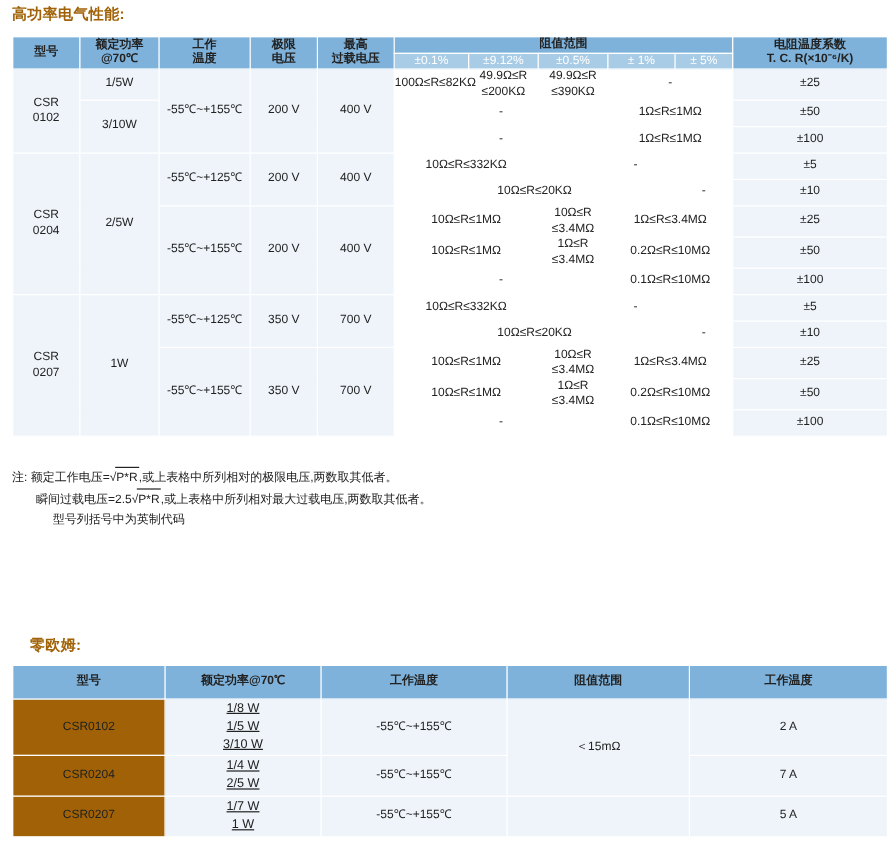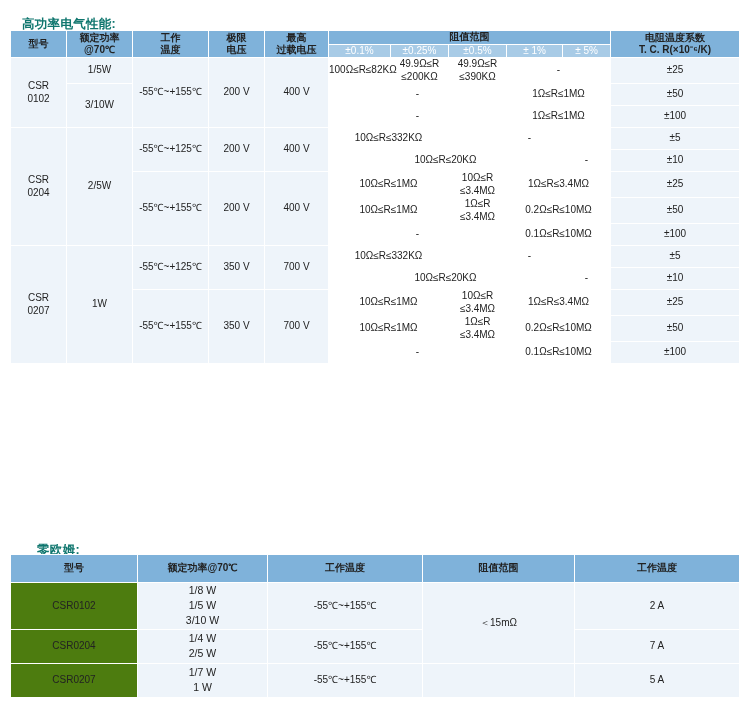--- a/index.html
+++ b/index.html
@@ -16,22 +16,22 @@
     overflow: hidden;
   }
   .page {
     position: relative;
     width: 747px;
     height: 714px;
   }
   .section-title {
     font-size: 12.5px;
     font-weight: bold;
-    color: #0f766e;
-    margin: 12px;
+    color: #a16207;
+    margin: 0;
     letter-spacing: 0.3px;
   }
   #title-high {
     position: absolute;
     left: 10px;
     top: 4px;
   }
   #title-zero {
     position: absolute;
     left: 25px;
@@ -104,28 +104,28 @@
   .notes .indent1 { padding-left: 20px; }
   .notes .indent2 { padding-left: 34px; }
   .radic {
     display: inline-block;
     border-top: 1px solid #222;
     padding: 0 1px;
     margin-left: -1px;
   }
 
   .zero-model {
-    background: #4d7c0f;
+    background: #a16207;
     font-size: 11px;
   }
   .zero-val {
     background: #eef4fa;
     font-size: 11px;
   }
-  .pw-line { font-size: 10.5px; line-height: 1.45; }
+  .pw-line { font-size: 10.5px; line-height: 1.45; text-decoration: underline; }
 </style>
 </head>
 <body>
 
 <div class="page">
 
   <div id="title-high" class="section-title">高功率电气性能:</div>
 
   <table id="tbl-high" class="grid">
     <colgroup>
@@ -151,21 +151,21 @@
         <th class="hdr" rowspan="2"><span style="white-space:pre-line">极限
 电压</span></th>
         <th class="hdr" rowspan="2"><span style="white-space:pre-line">最高
 过载电压</span></th>
         <th class="hdr" colspan="5">阻值范围</th>
         <th class="hdr" rowspan="2"><span style="white-space:pre-line">电阻温度系数
 T. C. R(×10⁻⁶/K)</span></th>
       </tr>
       <tr>
         <th class="hdr sub">±0.1%</th>
-        <th class="hdr sub">±0.25%</th>
+        <th class="hdr sub">±9.12%</th>
         <th class="hdr sub">±0.5%</th>
         <th class="hdr sub">± 1%</th>
         <th class="hdr sub">± 5%</th>
       </tr>
     </thead>
     <tbody>
 
       <tr style="height:26px">
         <td class="model-cell" rowspan="3"><span style="white-space:pre-line">CSR
 0102</span></td>
@@ -266,20 +266,30 @@
         <td class="cell-light">±50</td>
       </tr>
       <tr style="height:22px">
         <td class="cell-white" colspan="3">-</td>
         <td class="cell-white" colspan="2">0.1Ω≤R≤10MΩ</td>
         <td class="cell-light">±100</td>
       </tr>
     </tbody>
   </table>
 
+  <div class="notes">
+    <div>
+      <span>注:</span>
+      <span>额定工作电压=</span><span class="sqrt-sym">√</span><span class="radic">P*R</span><span>,或上表格中所列相对的极限电压,两数取其低者。</span>
+    </div>
+    <div class="indent1">
+      <span>瞬间过载电压=2.5</span><span class="sqrt-sym">√</span><span class="radic">P*R</span><span>,或上表格中所列相对最大过载电压,两数取其低者。</span>
+    </div>
+    <div class="indent2">型号列括号中为英制代码</div>
+  </div>
 
   <div id="title-zero" class="section-title">零欧姆:</div>
 
   <table id="tbl-zero" class="grid">
     <colgroup>
       <col style="width:127px">
       <col style="width:130px">
       <col style="width:155px">
       <col style="width:152px">
       <col style="width:165px">

